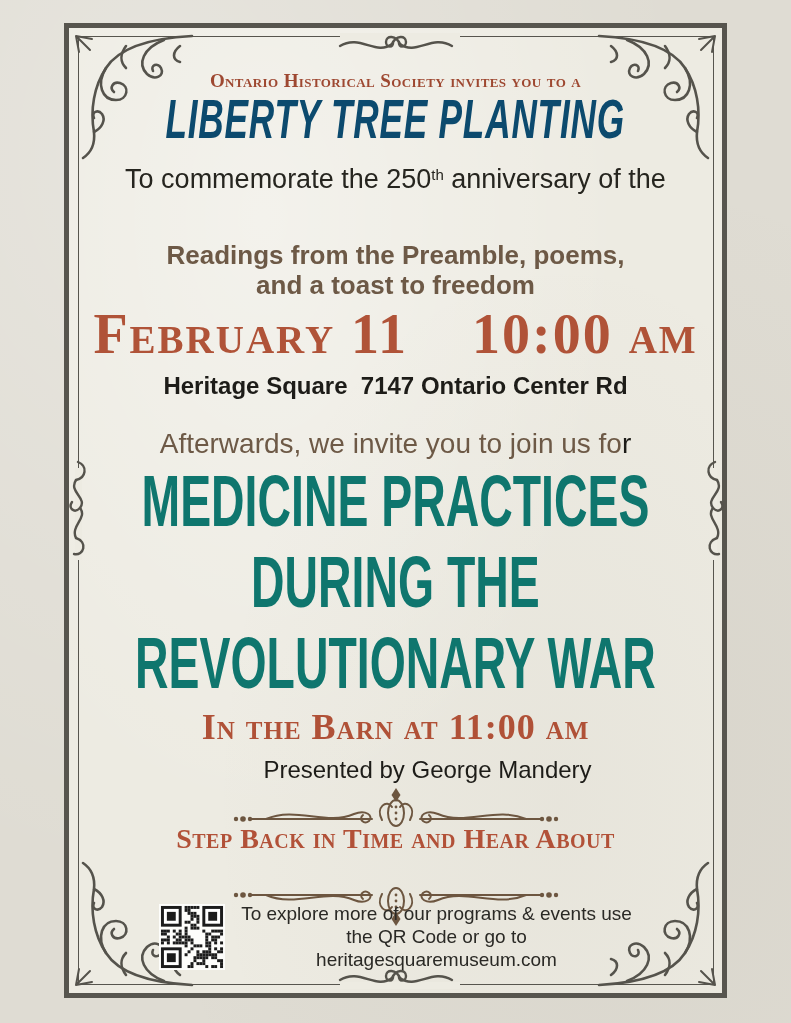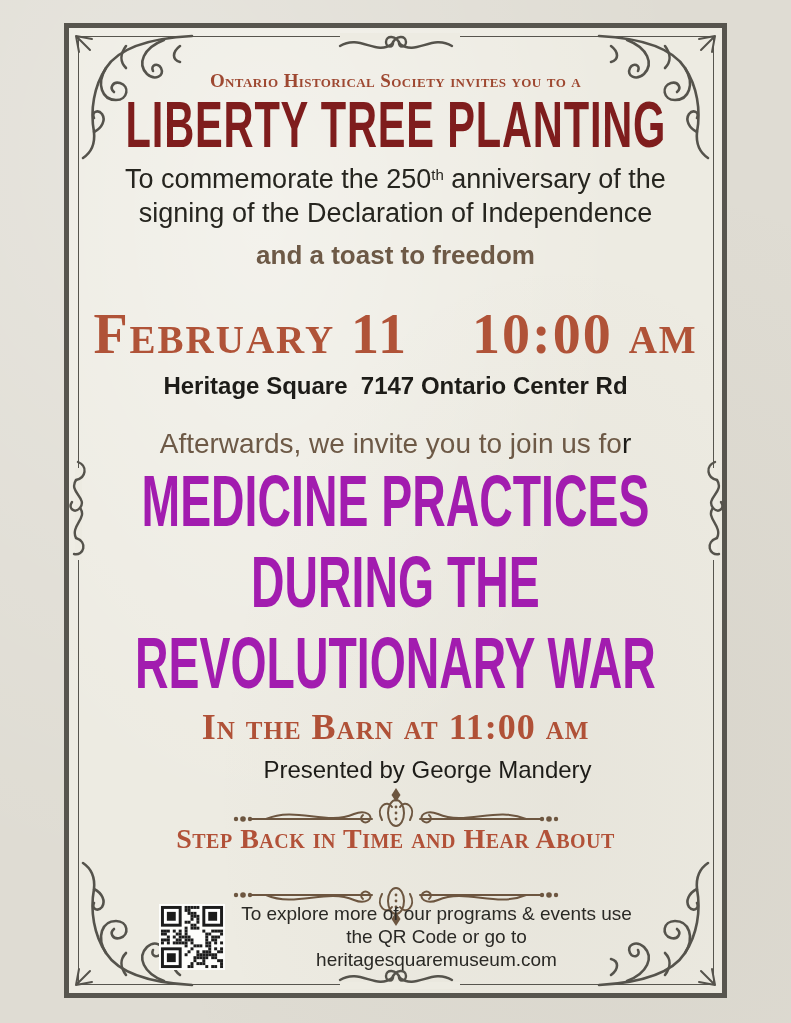--- a/index.html
+++ b/index.html
@@ -27,30 +27,30 @@
   .flip-y{transform:scaleY(-1);}
   .flip-xy{transform:scale(-1,-1);}
 
   
   .line{position:absolute;left:0;width:100%;text-align:center;}
   .sc{font-family:"Liberation Serif", serif;font-variant:small-caps;font-weight:700;}
   .pre{white-space:pre;}
   .cond{display:inline-block;transform:scale(0.8,1.26);transform-origin:50% 62%;white-space:nowrap;}
 
   .kicker{top:70px;font-size:19px;letter-spacing:.4px;color:#9e4831;}
-  .liberty{top:96px;font-size:52px;font-weight:700;color:#7f1d1d;letter-spacing:1px;
-           text-shadow:0 0 1px rgba(237,235,226,.35);}
+  .liberty{top:96px;font-size:44px;font-weight:700;color:#0c4a6e;letter-spacing:1px;
+           text-shadow:0 0 1px rgba(237,235,226,.35);font-style:italic;}
   .intro{top:164px;font-size:27px;line-height:31px;color:#26251f;}
   .intro .sup{display:inline-block;font-size:15px;transform:translateY(-8px);}
   .readings{top:240px;font-size:26px;line-height:30px;font-weight:700;color:#6d5946;}
   .datetime{top:302px;font-size:56px;letter-spacing:2px;color:#b05338;}
   .location{top:372px;font-size:24px;font-weight:700;color:#1d1c18;}
   .afterwards{top:428px;font-size:28px;font-weight:400;color:#6d5946;}
   .afterwards .last{color:#1d1c18;}
-  .medicine{top:462px;font-size:58px;line-height:81px;font-weight:700;color:#a21caf;
+  .medicine{top:462px;font-size:58px;line-height:81px;font-weight:700;color:#0f766e;
             text-shadow:0 0 1px rgba(237,235,226,.35);text-decoration:underline;}
   .barn{top:706px;font-size:36px;letter-spacing:1px;color:#b05137;}
   .presented{top:756px;font-size:24px;font-weight:400;color:#1d1c18;padding-left:32px;}
   .divider1{top:786px;left:50%;transform:translateX(-50%);}
   .divider2{top:880px;left:50%;transform:translateX(-50%) scaleY(-1);}
   .callout{top:824px;font-size:28px;line-height:30px;letter-spacing:.5px;color:#b25138;}
   .footer{position:absolute;top:902px;left:0;width:100%;display:flex;justify-content:center;align-items:center;gap:16px;}
   .qr{width:66px;height:66px;flex:0 0 auto;}
   .footer-text{font-size:19px;line-height:23px;color:#2a2925;text-align:center;}
 </style>
@@ -148,24 +148,24 @@
   </svg>
 
   <div class="line sc kicker">Ontario Historical Society invites you to a</div>
 
   <div class="line liberty">
     <span class="cond">LIBERTY TREE PLANTING</span>
   </div>
 
   <div class="line intro">
     <div><span>To commemorate the 250</span><span class="sup">th</span><span> anniversary of the</span></div>
-    <div>signing of the Declaration of Independence</div>
   </div>
 
   <div class="line readings">
+    <div>Readings from the Preamble, poems,</div>
     <div>and a toast to freedom</div>
   </div>
 
   <div class="line sc datetime pre">February 11    10:00 am</div>
 
   <div class="line location pre">Heritage Square  7147 Ontario Center Rd</div>
 
   <div class="line afterwards"><span>Afterwards, we invite you to join us fo</span><span class="last">r</span></div>
 
   <div class="line medicine">

